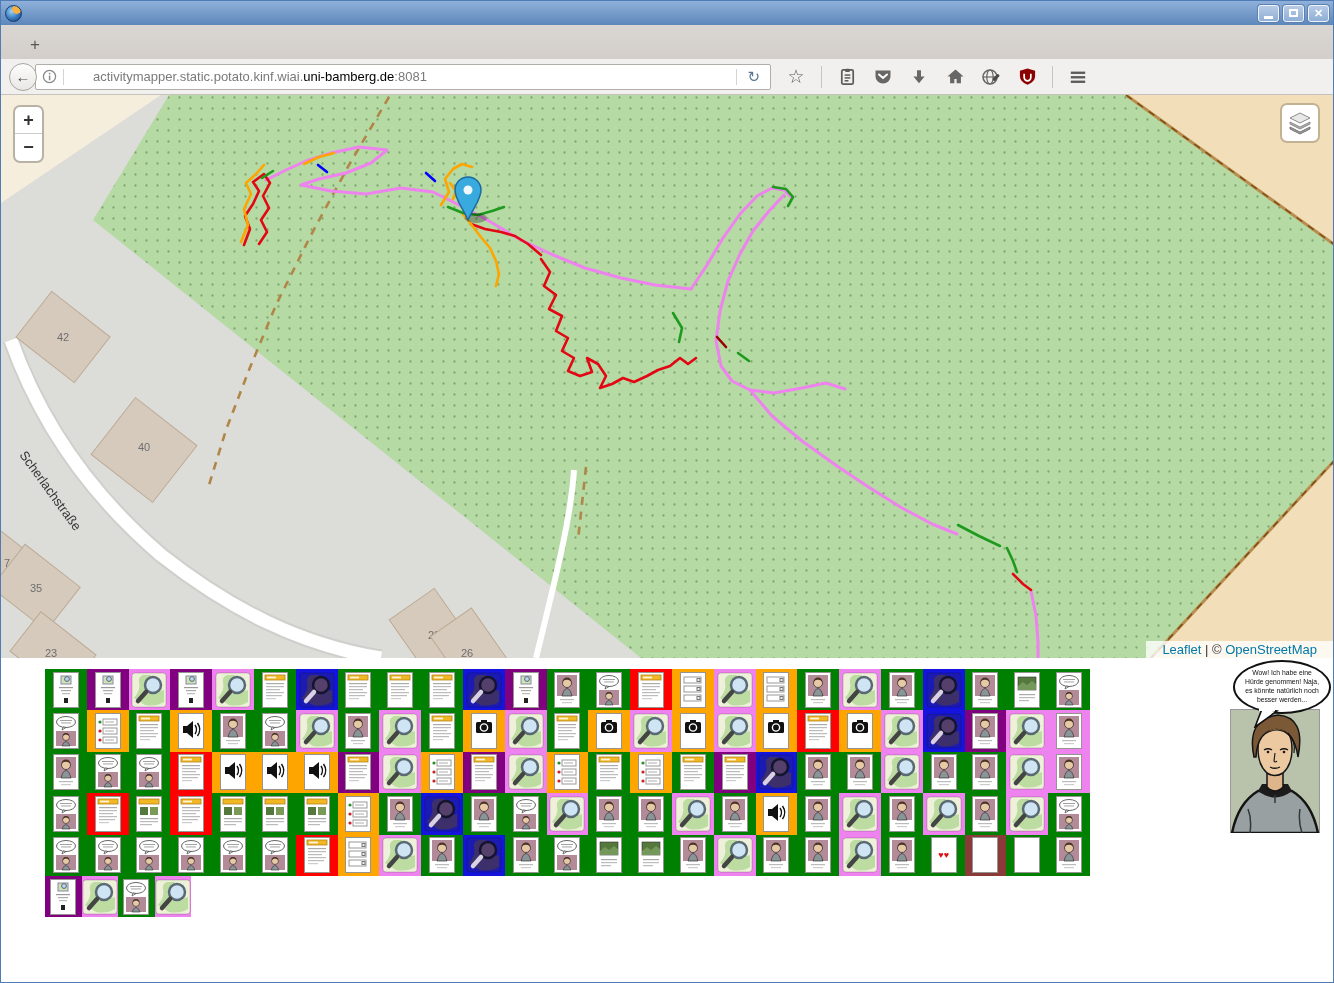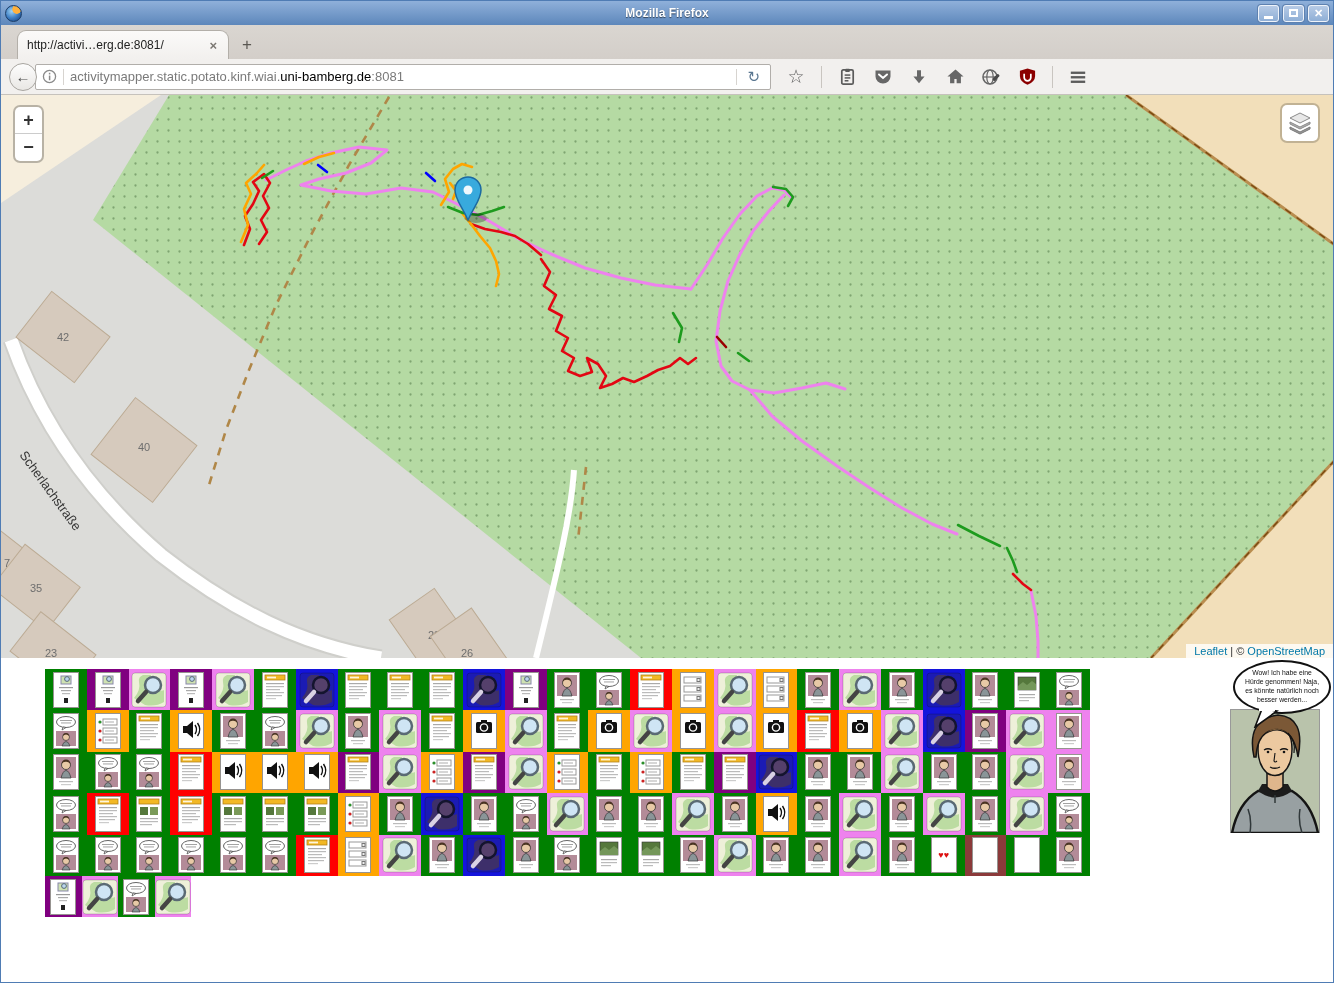--- a/index.html
+++ b/index.html
@@ -41,43 +41,43 @@
 
   
   .navbar { height:36px; background:#f2f0ee; border-bottom:1px solid #c6c2bc; display:flex; align-items:center;
     padding:0 8px; flex:0 0 auto; }
   .back-btn { width:28px; height:28px; border-radius:50%; border:1px solid #a8a5a0;
     background:linear-gradient(#fdfdfd,#e9e7e4); color:#4c4c4c; font-size:15px; display:flex; align-items:center;
     justify-content:center; z-index:2; }
   .urlbar { width:736px; height:26px; margin-left:-2px; background:#fff; border:1px solid #b1aeaa; border-radius:2px;
     display:flex; align-items:center; padding:0 6px; font-size:13px; }
   .urlbar .sep { width:1px; height:16px; background:#d7d4d0; margin:0 6px; }
-  .url-text { flex:1; white-space:nowrap; overflow:hidden; color:#7a7a7a; }
+  .url-text { flex:1; white-space:nowrap; overflow:hidden; color:#7a7a7a;margin-left:23px; }
   .url-text .host { color:#000; }
   .reload-btn { color:#5b7791; font-size:15px; padding:0 4px; }
   .searchbox { width:236px; height:26px; margin-left:10px; background:#fff; border:1px solid #b1aeaa;
     border-radius:2px; display:flex; align-items:center; padding:0 6px; }
   .searchbox input { border:none; outline:none; width:180px; font-size:13px; color:#444;
     font-family:"Liberation Sans", sans-serif; background:transparent; }
   .nav-icons { display:flex; align-items:center; margin-left:14px; gap:14px; color:#5b5b5b; }
   .nav-icon { width:22px; height:22px; display:flex; align-items:center; justify-content:center; font-size:19px; }
   .vsep { width:1px; height:22px; background:#c9c5c0; }
 
   
   .map { position:relative; height:563px; flex:0 0 auto; background:#dcdcd9; overflow:hidden; }
   .map svg.basemap { position:absolute; left:0; top:0; }
   .zoom-ctl { position:absolute; left:14px; top:12px; width:27px; border-radius:5px; background:#fff;
     box-shadow:0 0 0 2px rgba(0,0,0,0.25); overflow:hidden; z-index:5; }
   .zoom-btn { height:27px; display:flex; align-items:center; justify-content:center; font-size:18px;
     font-weight:bold; color:#333; }
   .zoom-btn:first-child { border-bottom:1px solid #ccc; }
   .layers-ctl { position:absolute; right:15px; top:10px; width:36px; height:36px; border-radius:5px; background:#fff;
     box-shadow:0 0 0 2px rgba(0,0,0,0.2); display:flex; align-items:center; justify-content:center; z-index:5; }
-  .attribution { position:absolute; right:0; bottom:0; background:rgba(255,255,255,0.8); padding:1px 8px;
-    font-size:11px; color:#333; z-index:5; }
+  .attribution { position:absolute; right:0; bottom:0; background:rgba(255,255,255,0.8); padding:1px 16px;
+    font-size:13px; color:#333; z-index:5; }
   .attribution a { color:#0078A8; text-decoration:none; }
 
   
   .bottom { position:relative; height:300px; background:#fff; flex:0 0 auto; }
   .mosaic { position:absolute; left:44px; top:11px; }
   .mosaic-row { display:flex; }
   .tile { width:41.8px; height:41.4px; display:flex; align-items:center; justify-content:center; overflow:hidden; }
   .row6 .tile { width:36.5px; }
   .card { width:26px; height:36px; background:#fff; border:1px solid #969390; display:flex; align-items:center;
     justify-content:center; }
@@ -91,40 +91,35 @@
   .bubble-tail { position:absolute; left:28px; top:50px; z-index:3; }
   .portrait { position:absolute; left:5px; top:51px; z-index:1; }
 </style>
 </head>
 <body>
 
 <div class="window">
 
   <div class="titlebar">
     <div class="fx-orb"></div>
-    <div class="title-text">Mozilla Firefox</div>
     <div class="win-btns">
       <div class="win-btn">
           <span class="g-min"></span>
         </div>
       <div class="win-btn">
           <span class="g-max"></span>
         </div>
       <div class="win-btn">
           <span class="g-close">✕</span>
         </div>
     </div>
   </div>
 
 
   <div class="tabbar">
-    <div class="tab">
-      <span class="tab-title">http://activi…erg.de:8081/</span>
-      <span class="tab-close">×</span>
-    </div>
     <div class="newtab-btn">+</div>
   </div>
 
   <div class="navbar">
     <div class="back-btn">←</div>
     <div class="urlbar">
       <svg width="15" height="15" viewBox="0 0 16 16">
         <circle cx="8" cy="8" r="6.5" fill="none" stroke="#8a8a8a" stroke-width="1.4"></circle>
         <rect x="7.3" y="7" width="1.6" height="5" fill="#8a8a8a"></rect>
         <rect x="7.3" y="4" width="1.6" height="1.8" fill="#8a8a8a"></rect>

